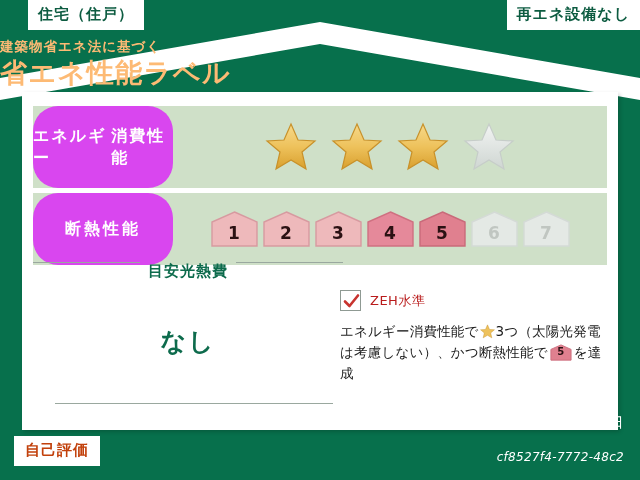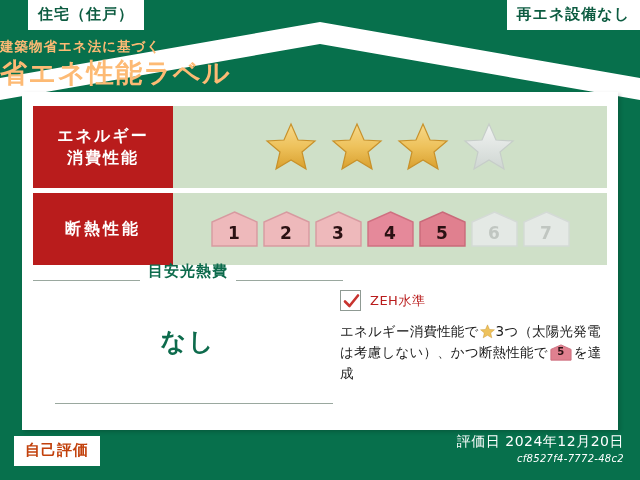--- a/index.html
+++ b/index.html
@@ -61,28 +61,29 @@
   .row {
     position:absolute; left:11px; width:574px;
     background:#cfe0c8;
     display:flex; align-items:center;
   }
   .row-energy { top:14px; height:82px; }
   .row-insul  { top:101px; height:72px; }
 
   .row-label {
     width:140px; height:100%;
-    background:#b91c1c;
+    background:#d946ef;
     color:#ffffff;
     font-weight:bold;
-    display:flex; flex-direction:column;
+    display:flex; flex-direction:row;
     align-items:center; justify-content:center;
     line-height:1.35;
     letter-spacing:2px;
     flex:0 0 140px;
+    border-radius:25px;
   }
   .row-label.one-line { letter-spacing:3px; }
   .row-label span { font-size:16px; }
 
   .row-body { flex:1; display:flex; align-items:center; justify-content:center; }
 
   
   .stars { display:flex; gap:14px; }
   .star { width:52px; height:50px; display:block; }
 
@@ -97,21 +98,21 @@
     font-size:17px; font-weight:bold;
     color:#2b1113;
   }
   .badge.off .num { color:#c0c6c1; }
 
   
   .cost-area {
     position:absolute; left:11px; top:170px; width:310px; height:152px;
   }
   .cost-head {
-    display:flex; align-items:flex-end; gap:8px;
+    display:flex; align-items:flex-start; gap:8px;
     color:#0d6b4c; font-weight:bold; font-size:15px; letter-spacing:1px;
   }
   .cost-head .ln { flex:1; height:1px; background:#9aa89f; }
   .cost-value {
     margin-top:44px; text-align:center;
     color:#0d6b4c; font-size:25px; font-weight:bold; letter-spacing:2px;
   }
   .cost-rule {
     position:absolute; left:22px; right:10px; bottom:10px;
     height:1px; background:#9aa89f;
@@ -144,21 +145,21 @@
   .foot-tag {
     position:absolute; left:14px; bottom:14px;
     background:#ffffff; color:#c2410c;
     font-weight:bold; font-size:15px; letter-spacing:1px;
     padding:5px 11px 6px 11px;
   }
   .foot-right {
     position:absolute; right:16px; bottom:16px; text-align:right; color:#ffffff;
   }
   .foot-date { font-size:14px; letter-spacing:0.5px; }
-  .foot-id { font-size:10px; margin-top:2px; font-style:italic; letter-spacing:0.3px; }
+  .foot-id { font-size:12px; margin-top:18px; font-style:italic; letter-spacing:0.3px; }
 </style>
 </head>
 <body>
 
 <div id="label-root">
 
   <div class="roof-shadow"></div>
   <div class="roof"></div>
 
   <div class="tag tag-left">住宅（住戸）</div>

